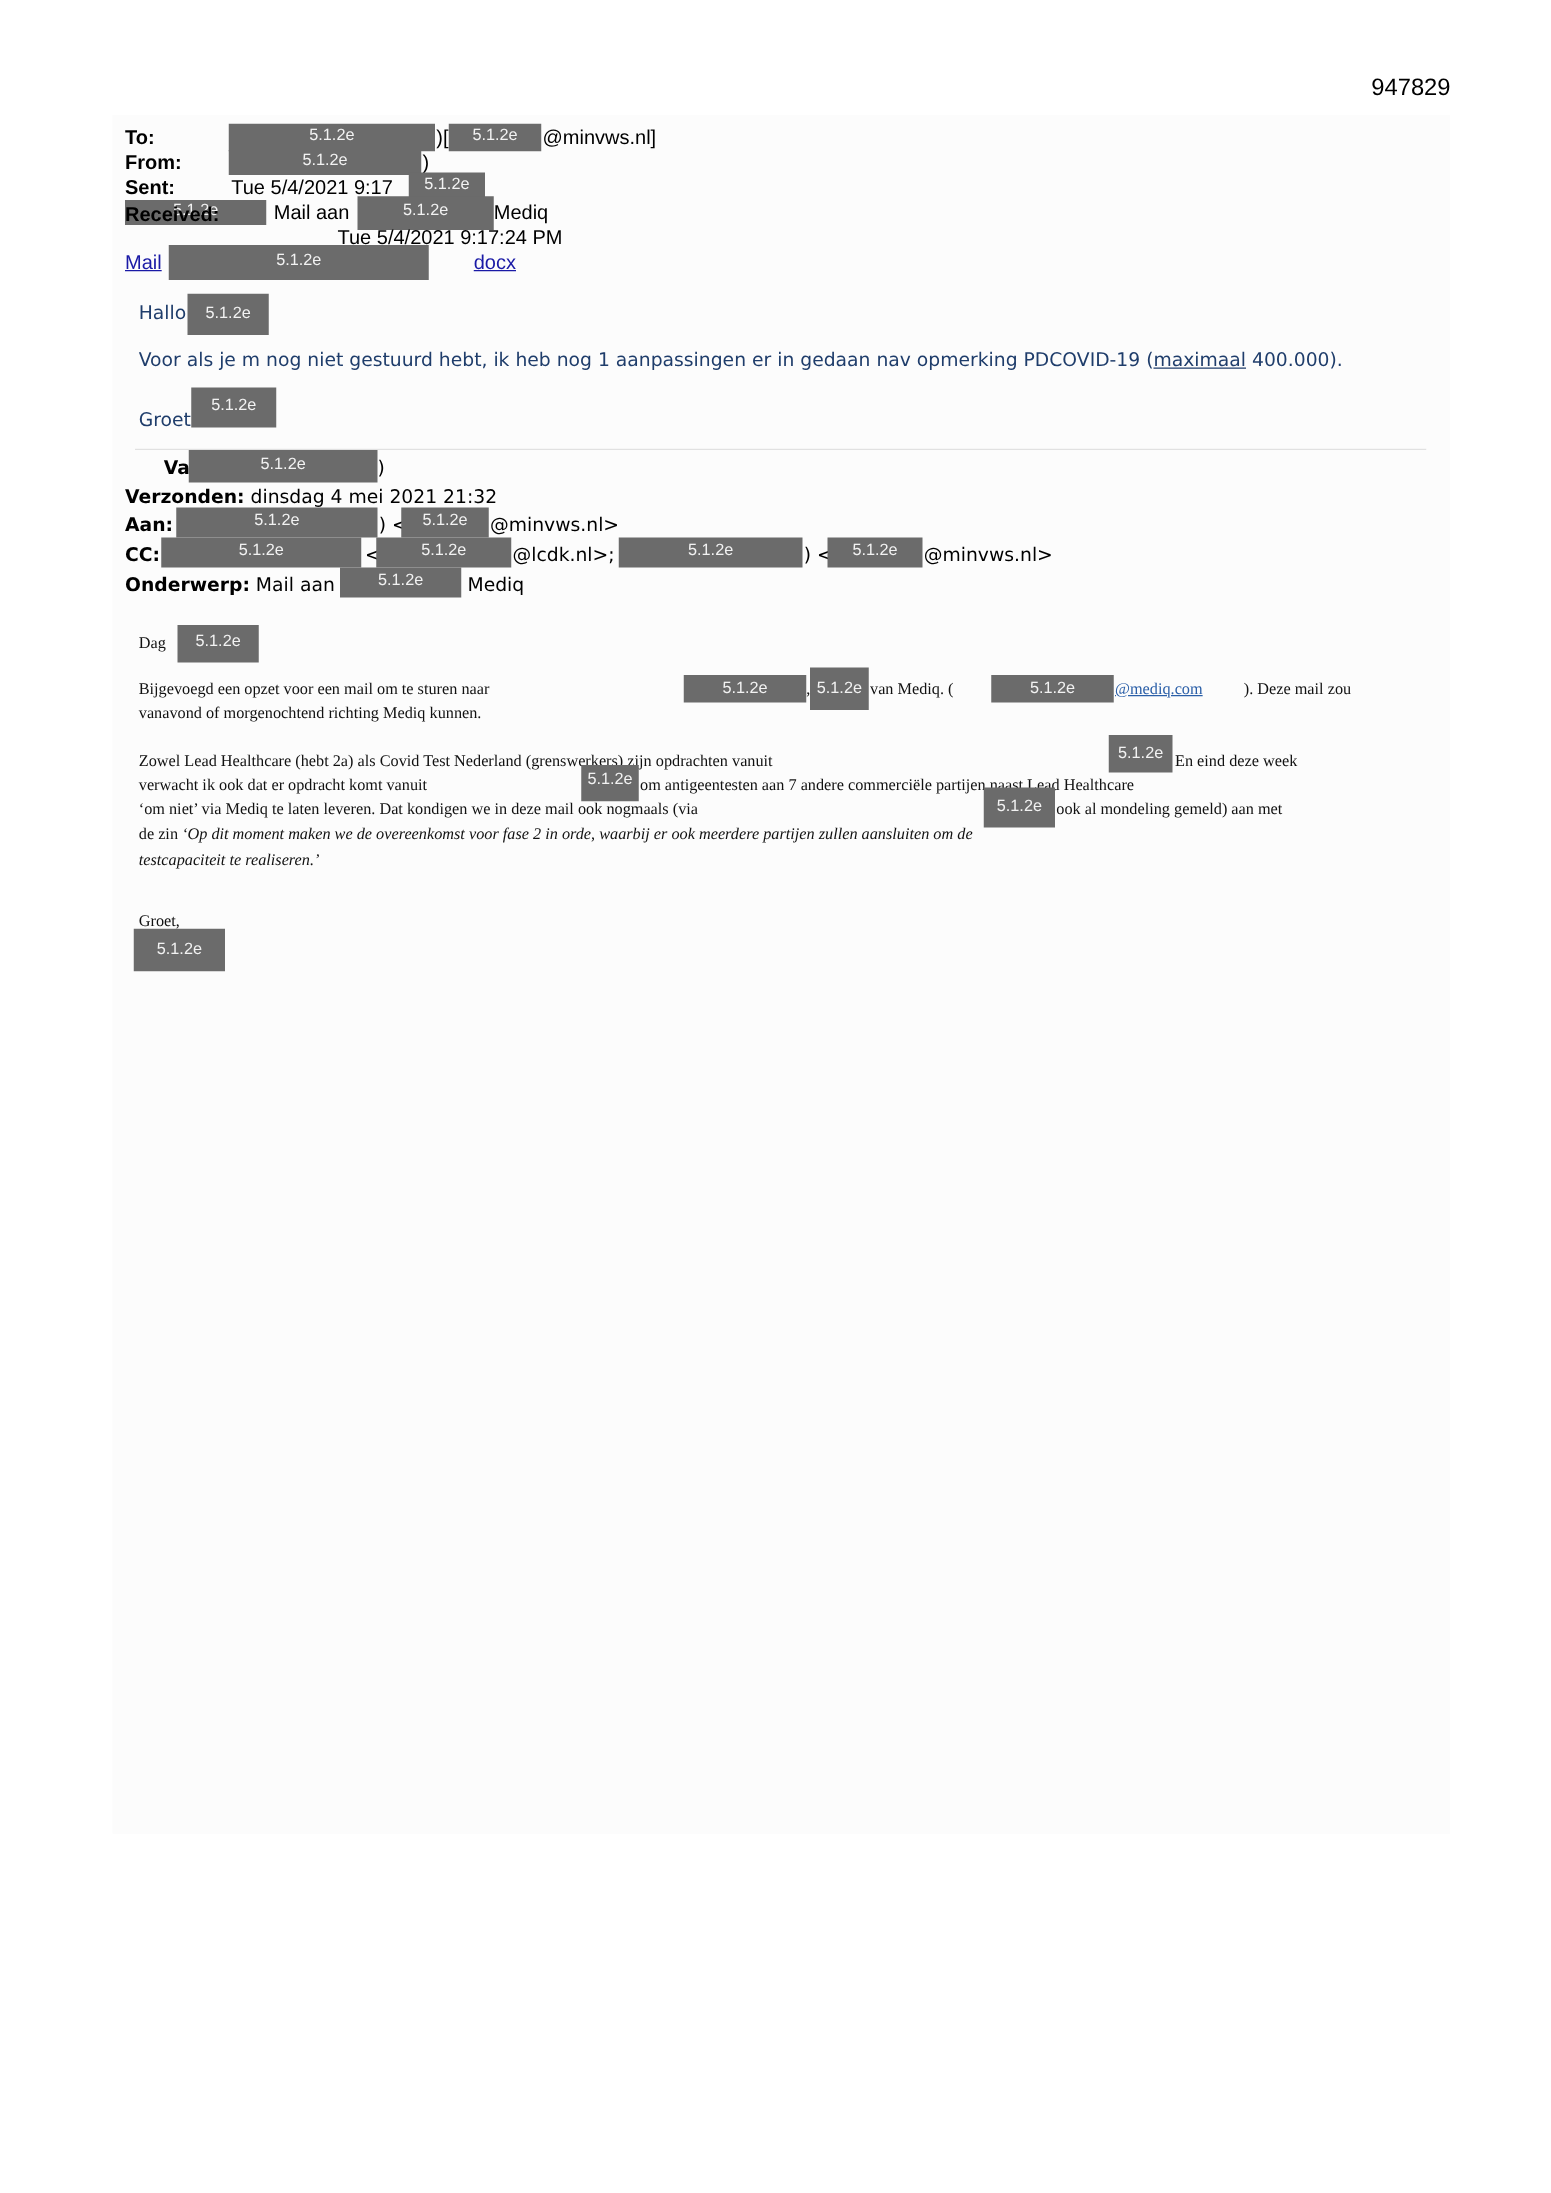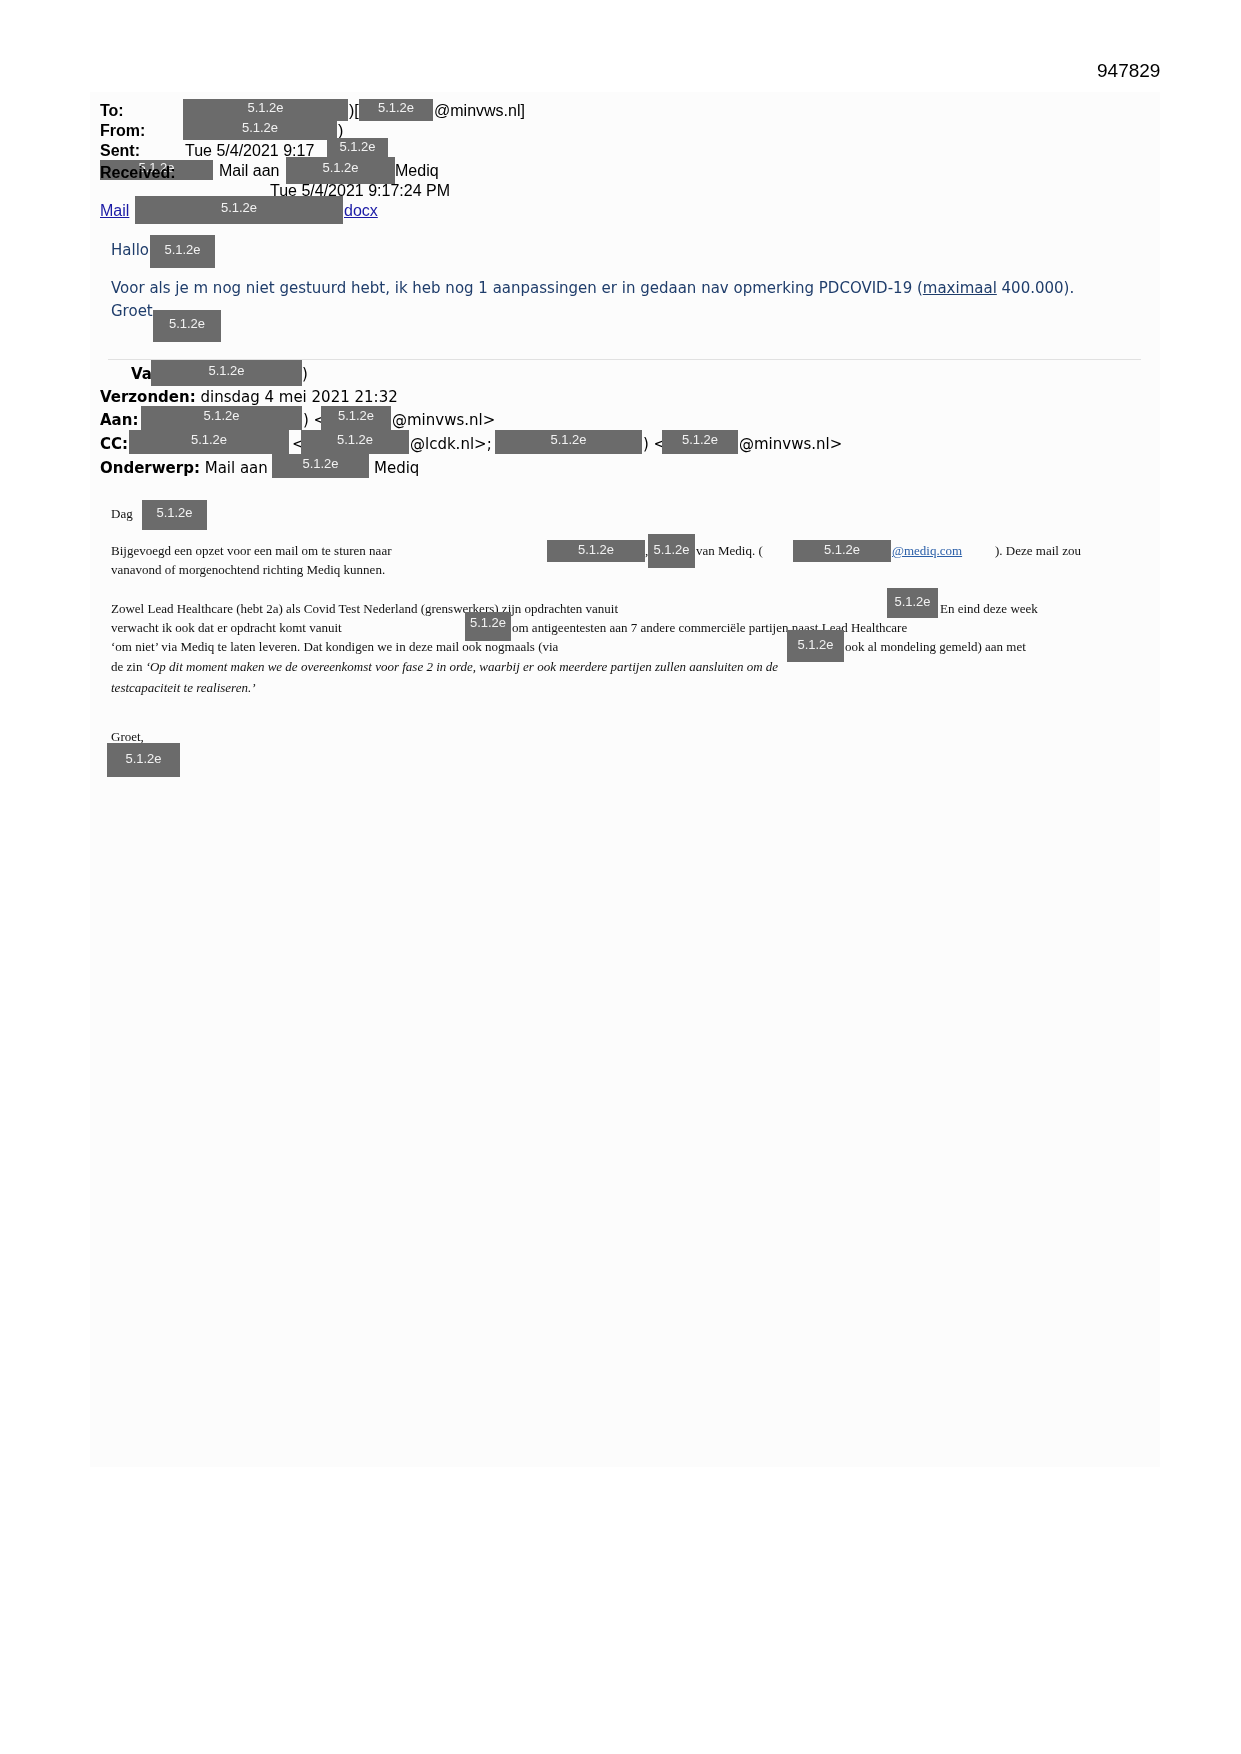--- a/index.html
+++ b/index.html
@@ -42,28 +42,28 @@
 <div class="red" style="left:100px;top:160px;width:113px;height:20px;line-height:16px;">5.1.2e</div>
 <div class="abs hdr" style="left:219px;top:161px;">Mail aan</div>
 <div class="red" style="left:286px;top:157px;width:109px;height:27px;line-height:22px;">5.1.2e</div>
 <div class="abs hdr" style="left:395px;top:161px;">Mediq</div>
 
 <div class="abs hdr" style="left:100px;top:163px;"><b>Received:</b></div>
 <div class="abs hdr" style="left:270px;top:181px;">Tue 5/4/2021 9:17:24 PM</div>
 
 <div class="abs hdr link" style="left:100px;top:201px;">Mail</div>
 <div class="red" style="left:135px;top:196px;width:208px;height:28px;line-height:24px;">5.1.2e</div>
-<div class="abs hdr link" style="left:344px;top:201px;">docx</div>
+<div class="abs hdr link" style="left:344px;top:201px;padding-left:35px;">docx</div>
 
 <div class="abs blue" style="left:111px;top:241px;">Hallo</div>
 <div class="red" style="left:150px;top:235px;width:65px;height:33px;line-height:30px;">5.1.2e</div>
 
 <div class="abs blue" style="left:111px;top:279px;"><span>Voor als je m nog niet gestuurd hebt, ik heb nog 1 aanpassingen er in gedaan nav opmerking PDCOVID-19 (</span><span style="text-decoration:underline;">maximaal</span><span> 400.000).</span></div>
 
-<div class="abs blue" style="left:111px;top:302px;">Groet</div>
+<div class="abs blue" style="left:111px;top:327px;">Groet</div>
 <div class="red" style="left:153px;top:310px;width:68px;height:32px;line-height:28px;">5.1.2e</div>
 
 <div class="sep"></div>
 
 <div class="abs ohdr" style="left:111px;top:364px;margin-left:20px;"><b>Van:</b></div>
 <div class="red" style="left:151px;top:360px;width:151px;height:26px;line-height:22px;">5.1.2e</div>
 <div class="abs ohdr" style="left:302px;top:364px;">)</div>
 
 <div class="abs ohdr" style="left:100px;top:387px;"><b>Verzonden:</b> <span>dinsdag 4 mei 2021 21:32</span></div>
 

